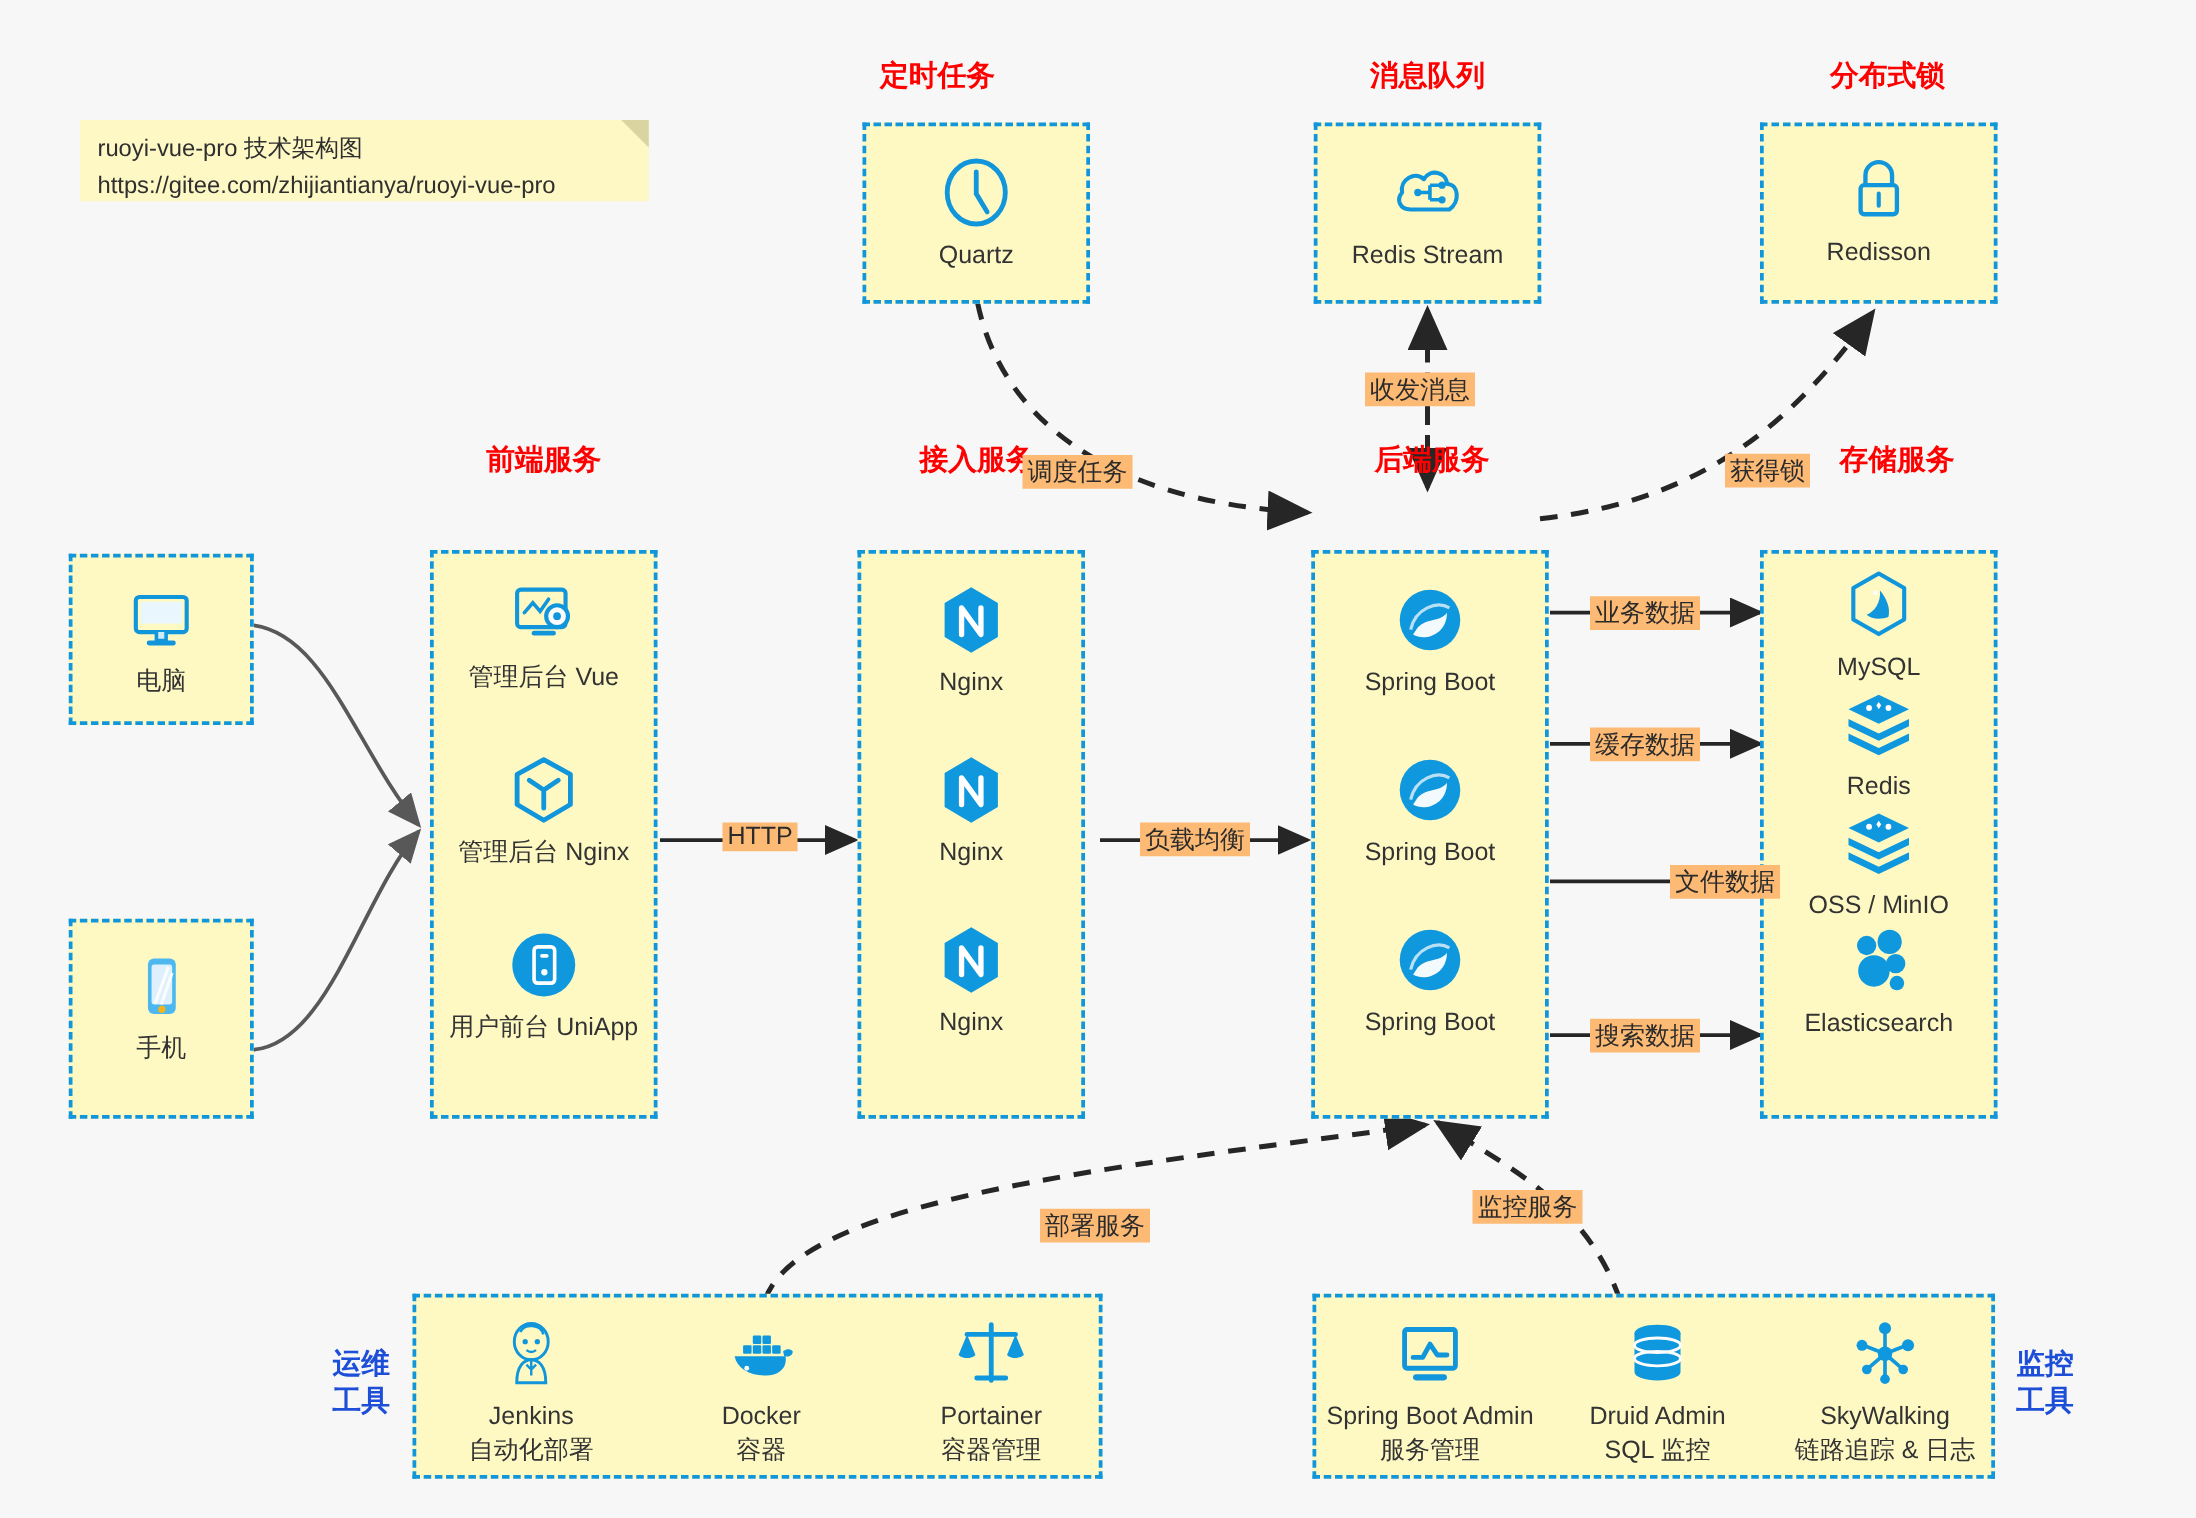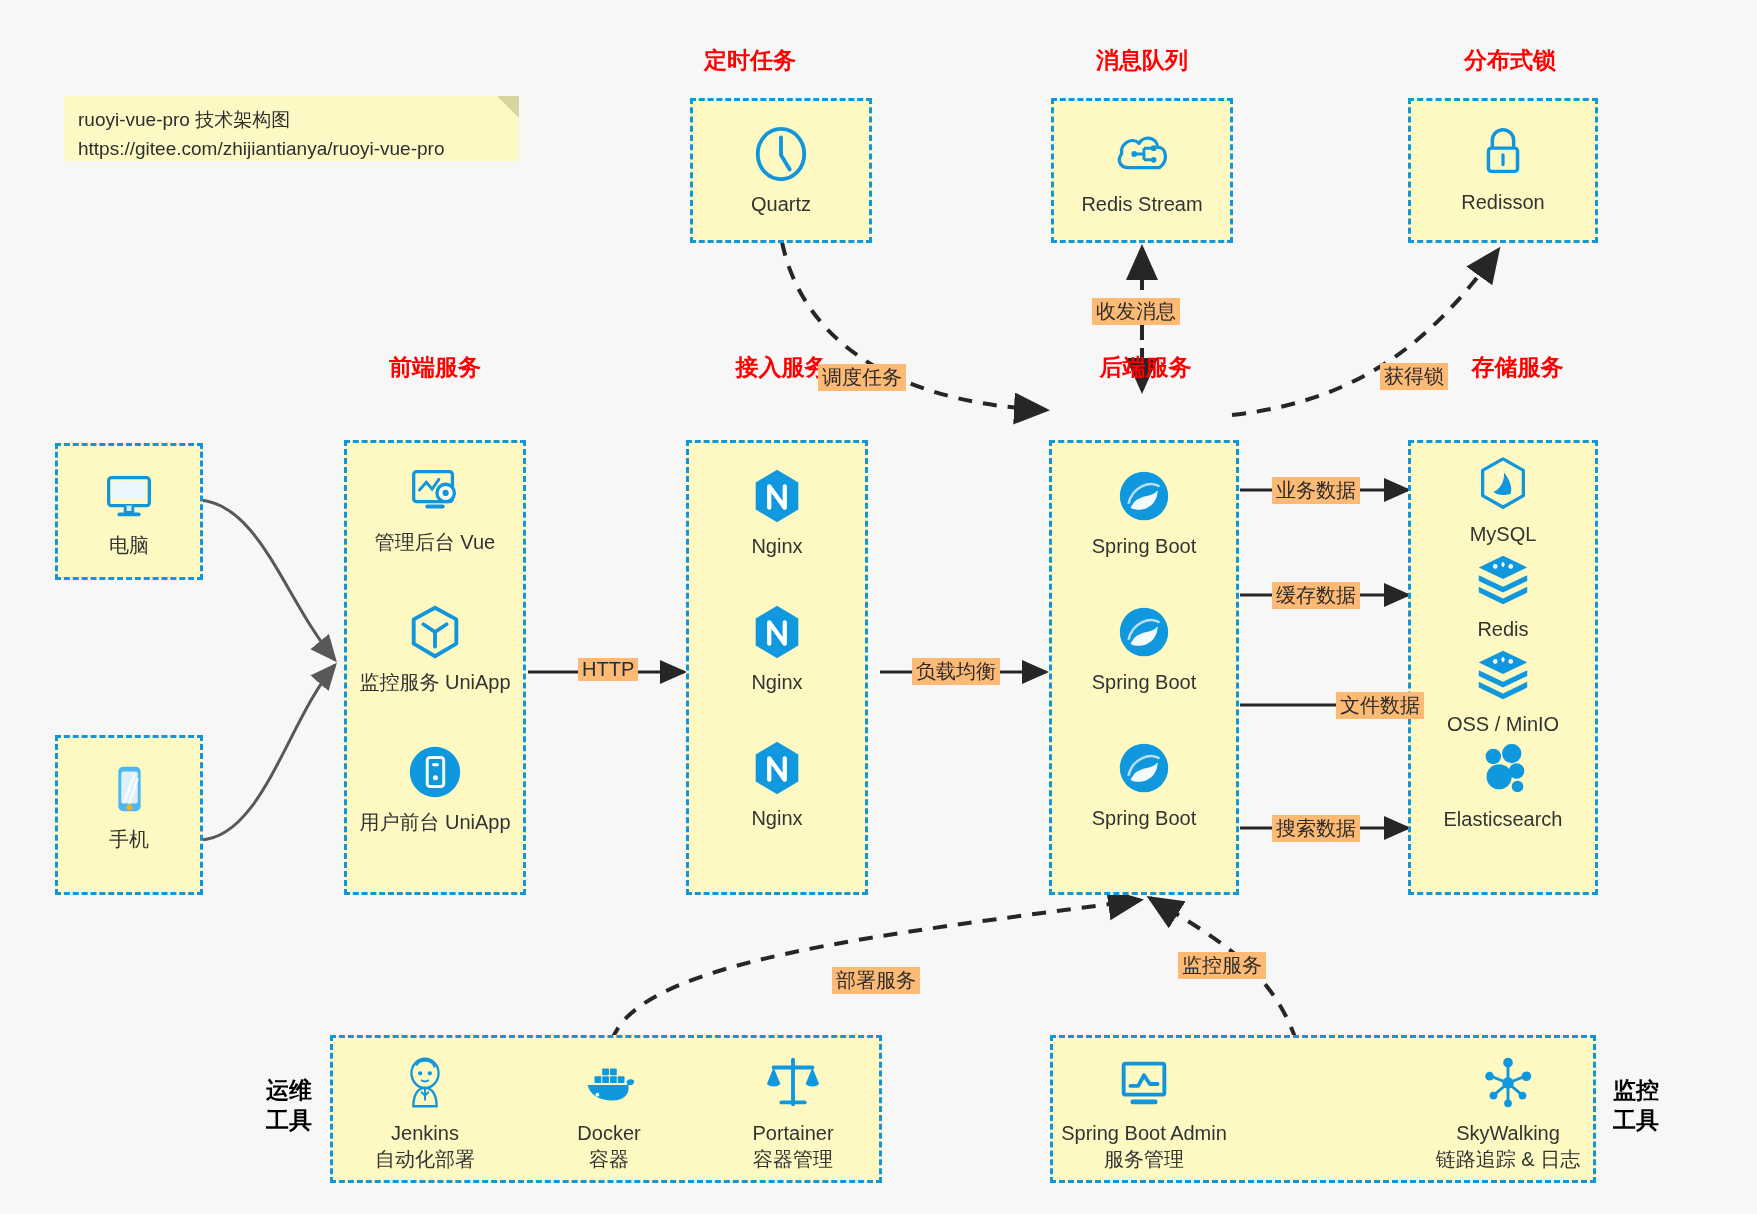--- a/index.html
+++ b/index.html
@@ -27,21 +27,21 @@
     position: absolute;
     border: 3px dashed #1296db;
     background: #fef9c3;
   }
   .grp-title {
     position: absolute;
     color: #ff0000; font-weight: bold; font-size: 23px;
     white-space: nowrap; text-align: center;
   }
   .side-title {
-    position: absolute; color: #000000; font-weight: bold; font-size: 23px;
+    position: absolute; color: #1d4ed8; font-weight: bold; font-size: 23px;
     line-height: 1.32; text-align: center; white-space: nowrap;
   }
 
   
   .node {
     position: absolute; width: 100%; left: 0;
     display: flex; flex-direction: column; align-items: center;
   }
   .node .ico { width: 62px; height: 62px; display: block; }
   .node .cap {
@@ -176,21 +176,21 @@
         <rect x="22" y="45" width="20" height="4" rx="2" fill="#1296db"></rect>
       </svg>
       <div class="cap">管理后台 Vue</div>
     </div>
 
     <div class="node" style="top:158px;">
       <svg class="ico" viewBox="0 0 64 64">
         <path d="M32 7 L54 19 L54 44 L32 57 L10 44 L10 19 Z" fill="none" stroke="#1296db" stroke-width="4" stroke-linejoin="round"></path>
         <path d="M32 32 L32 47 M32 32 L20 24 M32 32 L44 24" fill="none" stroke="#1296db" stroke-width="4" stroke-linecap="round"></path>
       </svg>
-      <div class="cap">监控服务 UniApp</div>
+      <div class="cap">管理后台 Nginx</div>
     </div>
 
     <div class="node" style="top:298px;">
       <svg class="ico" viewBox="0 0 64 64">
         <circle cx="32" cy="32" r="26" fill="#0f98de"></circle>
         <rect x="24" y="17" width="17" height="30" rx="3" fill="none" stroke="#ffffff" stroke-width="3"></rect>
         <rect x="29" y="23" width="7" height="3" rx="1.5" fill="#ffffff"></rect>
         <circle cx="32.5" cy="38" r="2.6" fill="#ffffff"></circle>
       </svg>
       <div class="cap">用户前台 UniApp</div>
@@ -359,20 +359,32 @@
   <div class="dbox" style="left:1050px; top:1035px; width:546px; height:148px;">
     <div class="node" style="top:14px; left:0; width:182px;">
       <svg class="ico" viewBox="0 0 64 64">
         <rect x="11" y="12" width="42" height="32" rx="2" fill="none" stroke="#1296db" stroke-width="4"></rect>
         <path d="M18 35 L26 35 L32 24 L38 33 L46 33" fill="none" stroke="#1296db" stroke-width="4" stroke-linecap="round" stroke-linejoin="round"></path>
         <rect x="18" y="49" width="28" height="5" rx="2.5" fill="#1296db"></rect>
       </svg>
       <div class="cap">Spring Boot Admin</div>
       <div class="cap2">服务管理</div>
     </div>
+    <div class="node" style="top:14px; left:182px; width:182px;">
+      <svg class="ico" viewBox="0 0 64 64">
+        <ellipse cx="32" cy="15" rx="19" ry="7" fill="#0f98de"></ellipse>
+        <path d="M13 15 L13 25 A 19 7 0 0 0 51 25 L51 15" fill="#0f98de"></path>
+        <path d="M13 26 L13 36 A 19 7 0 0 0 51 36 L51 26" fill="#0f98de"></path>
+        <path d="M13 37 L13 47 A 19 7 0 0 0 51 47 L51 37" fill="#0f98de"></path>
+        <ellipse cx="32" cy="25" rx="19" ry="6" fill="none" stroke="#fcfcfc" stroke-width="2.4"></ellipse>
+        <ellipse cx="32" cy="36" rx="19" ry="6" fill="none" stroke="#fcfcfc" stroke-width="2.4"></ellipse>
+      </svg>
+      <div class="cap">Druid Admin</div>
+      <div class="cap2">SQL 监控</div>
+    </div>
     <div class="node" style="top:14px; left:364px; width:182px;">
       <svg class="ico" viewBox="0 0 64 64">
         <g stroke="#0f98de" stroke-width="3">
           <path d="M32 32 L32 12 M32 32 L14 25 M32 32 L50 25 M32 32 L18 44 M32 32 L46 44 M32 32 L32 52"></path>
         </g>
         <circle cx="32" cy="32" r="6" fill="#0f98de"></circle>
         <circle cx="32" cy="11" r="5" fill="#0f98de"></circle>
         <circle cx="13" cy="25" r="4.5" fill="#0f98de"></circle>
         <circle cx="51" cy="25" r="5" fill="#0f98de"></circle>
         <circle cx="17" cy="45" r="4" fill="#0f98de"></circle>

